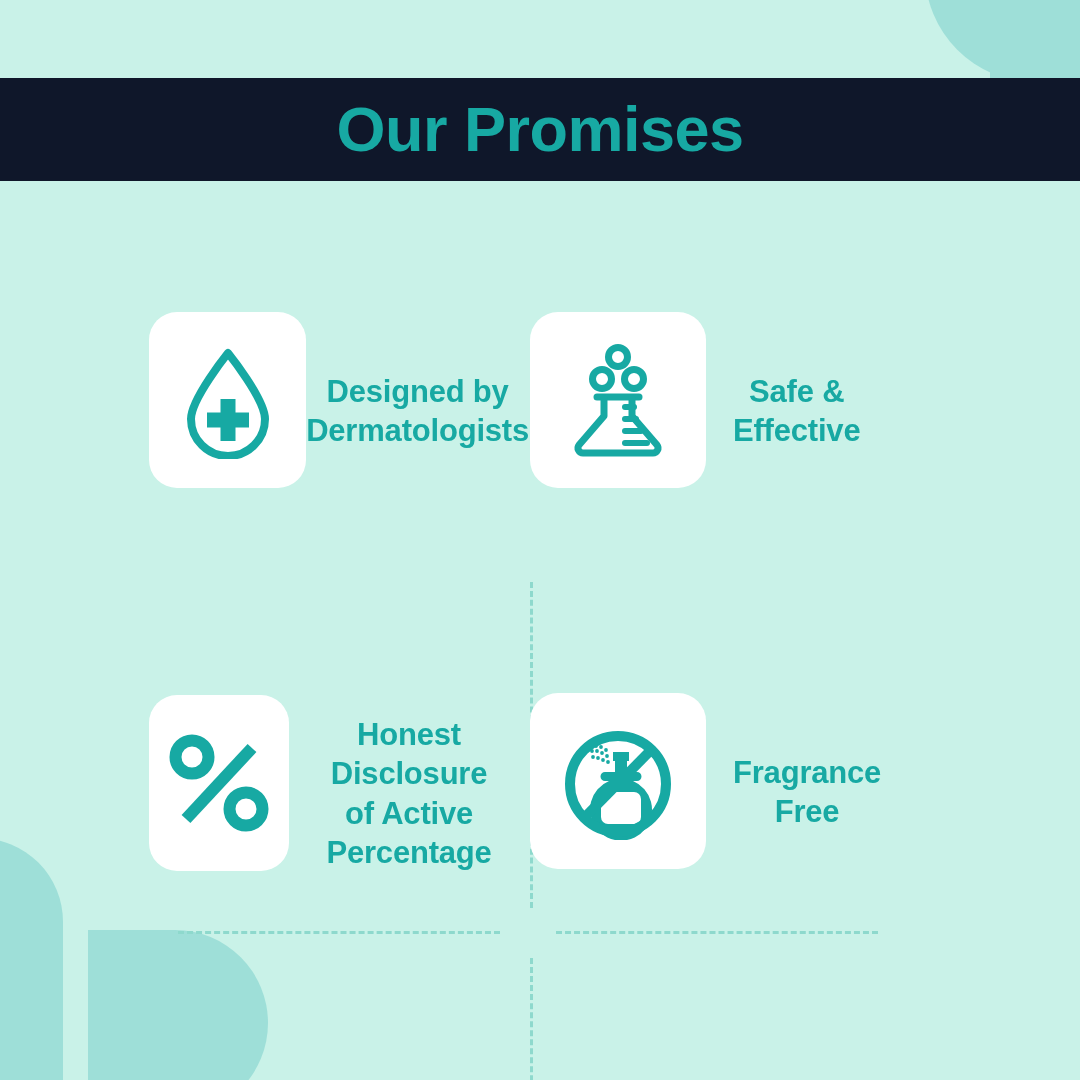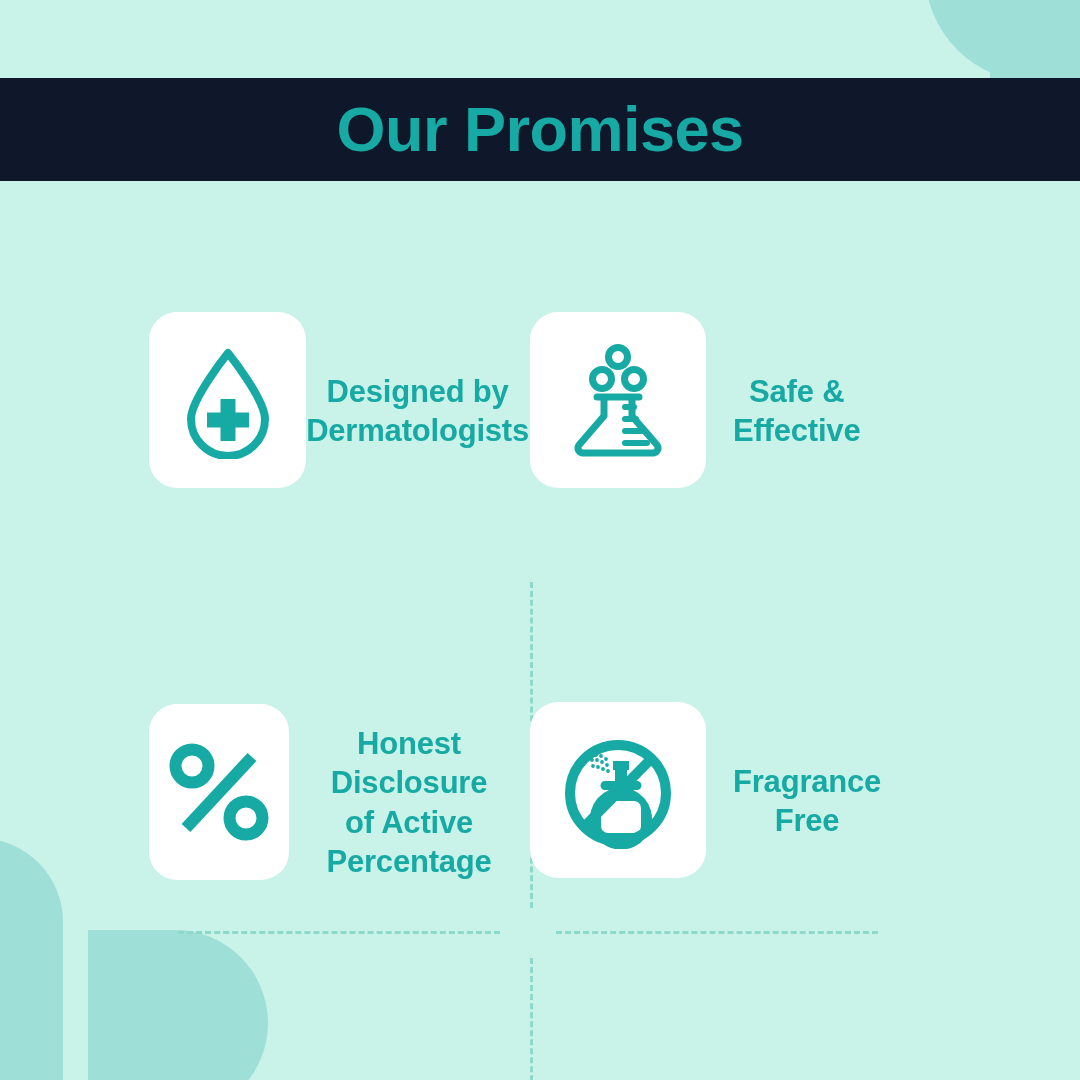--- a/index.html
+++ b/index.html
@@ -85,21 +85,21 @@
     height: 720px;
   }
   .promise-cell {
     position: absolute;
     width: 380px;
     display: flex;
     flex-direction: row;
     align-items: center;
   }
   .cell-r0 { top: 22px; }
-  .cell-r1 { top: 412px; }
+  .cell-r1 { top: 403px; }
   .cell-c0 { left: 149px; }
   .cell-c1 { left: 530px; gap: 27px; }
 
   .icon-card {
     width: 176px;
     height: 176px;
     background: #FFFFFF;
     border-radius: 28px;
     display: flex;
     align-items: center;

